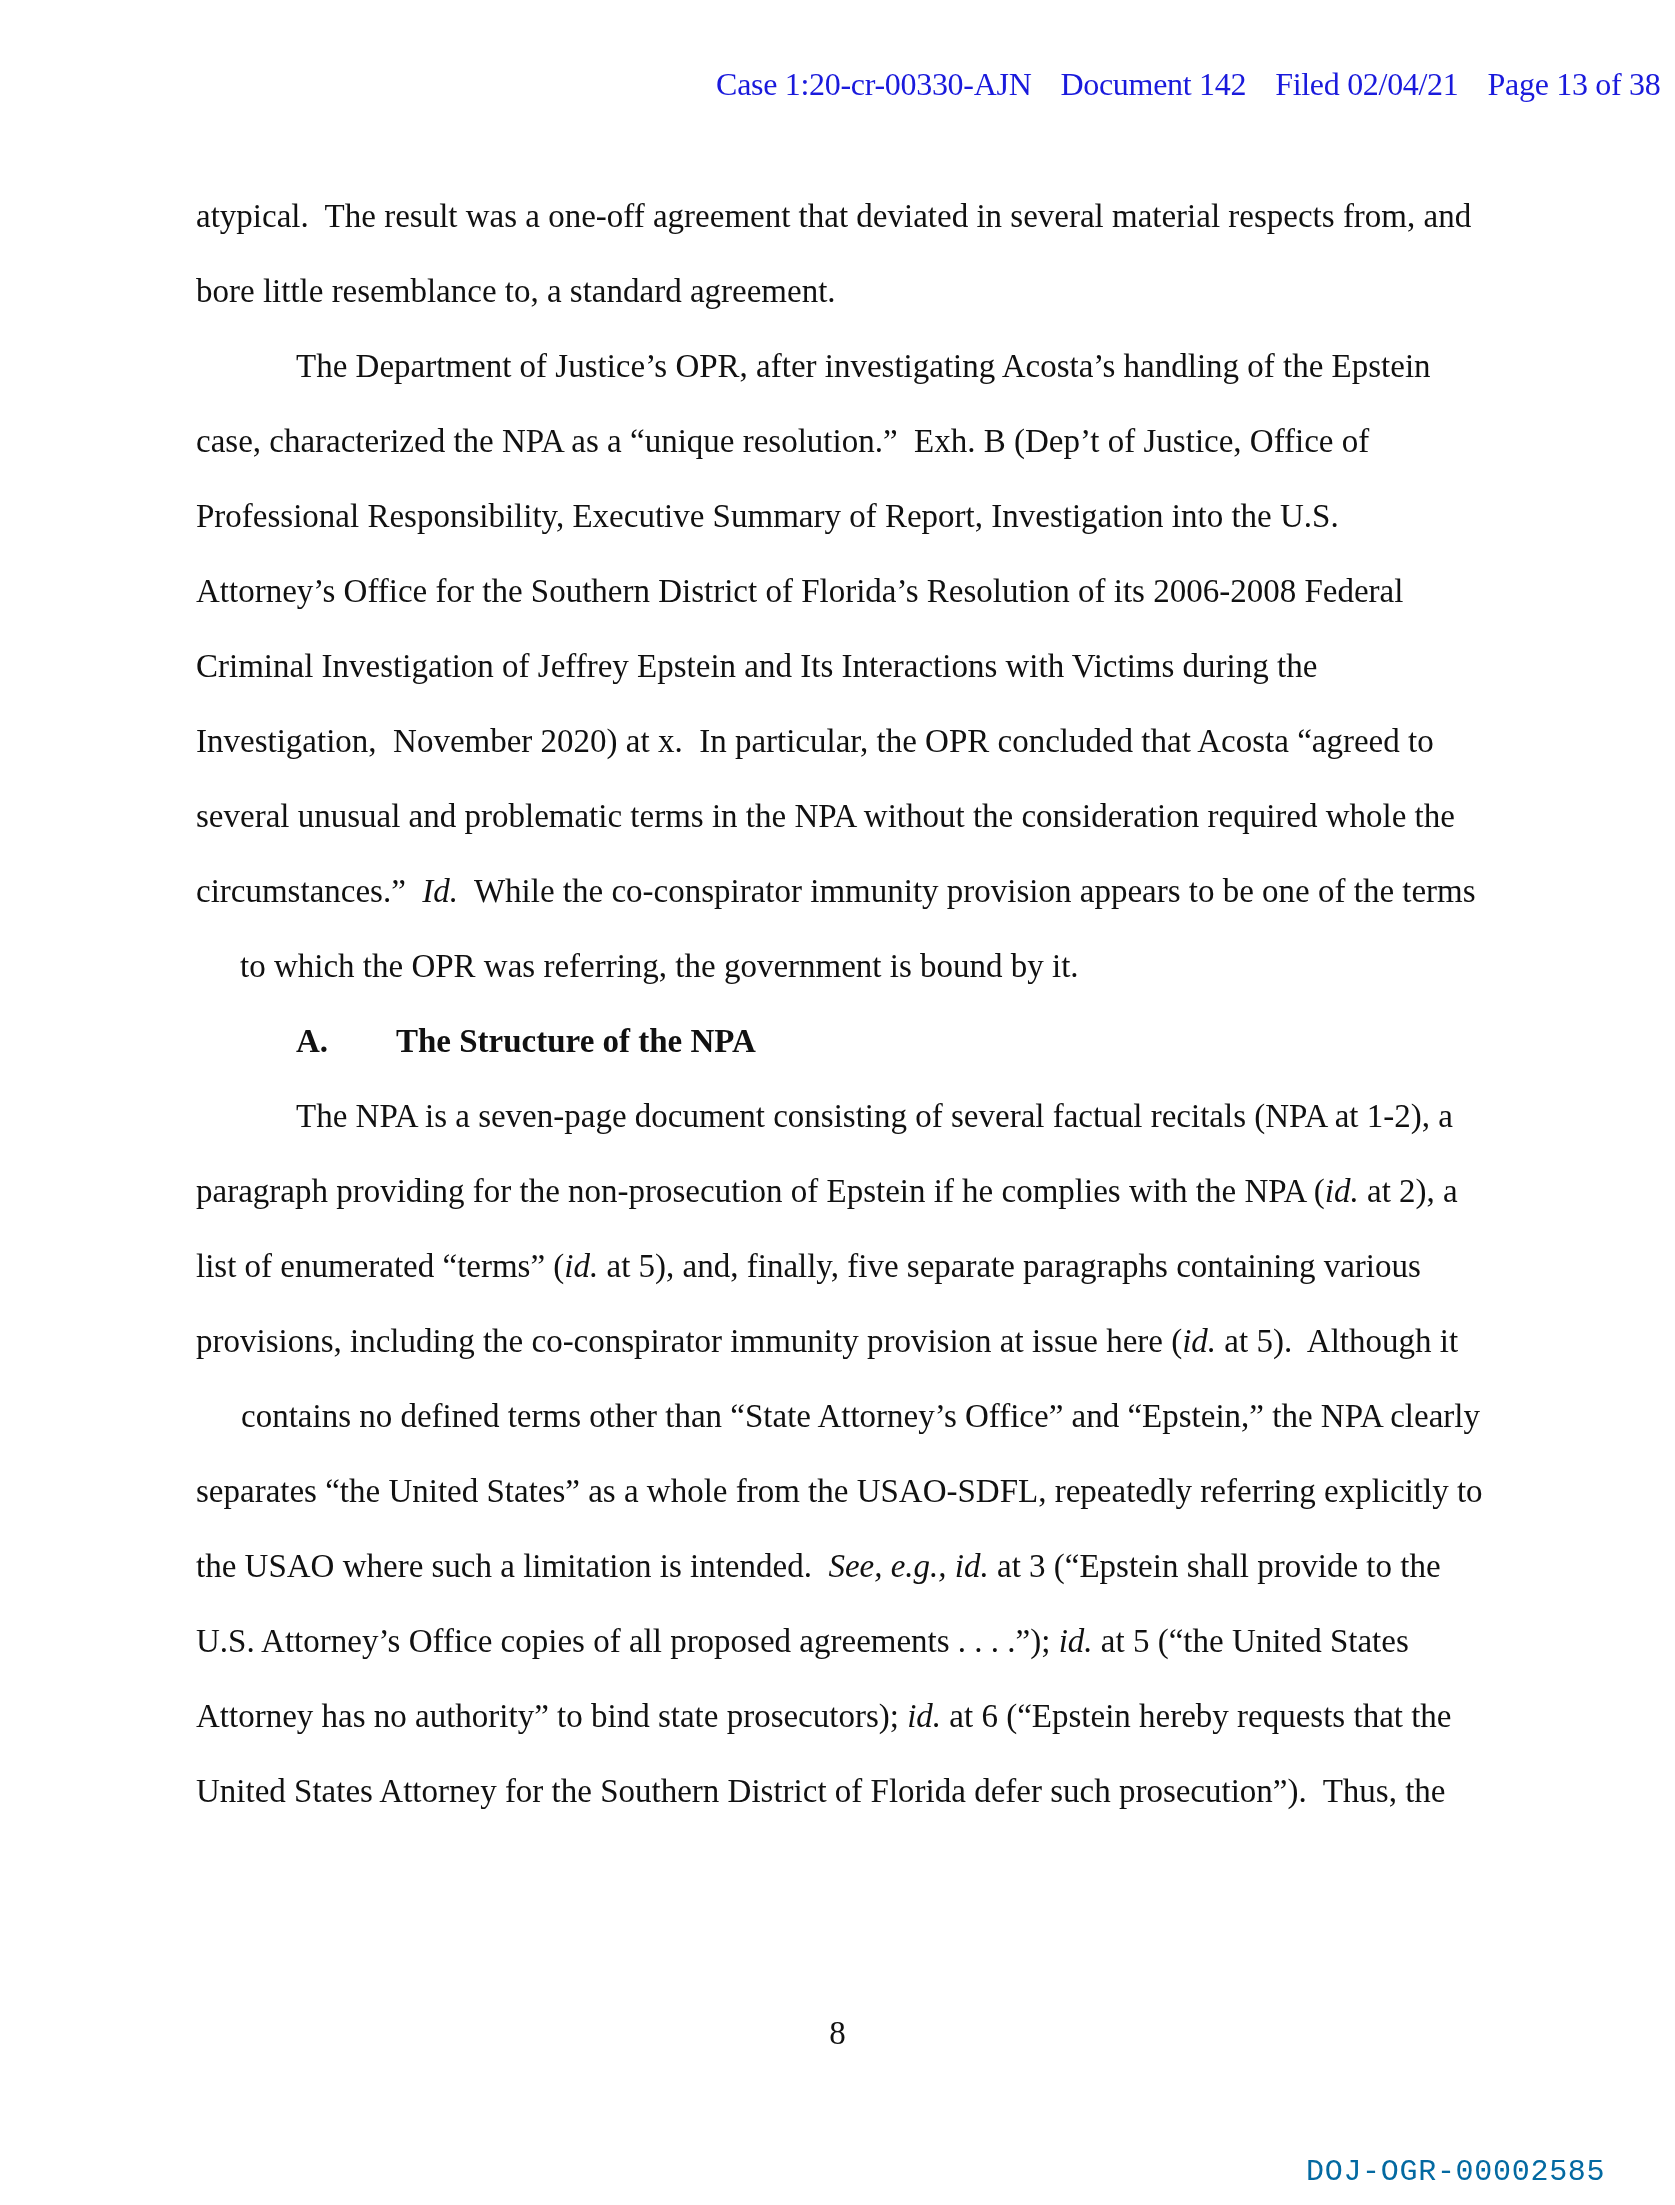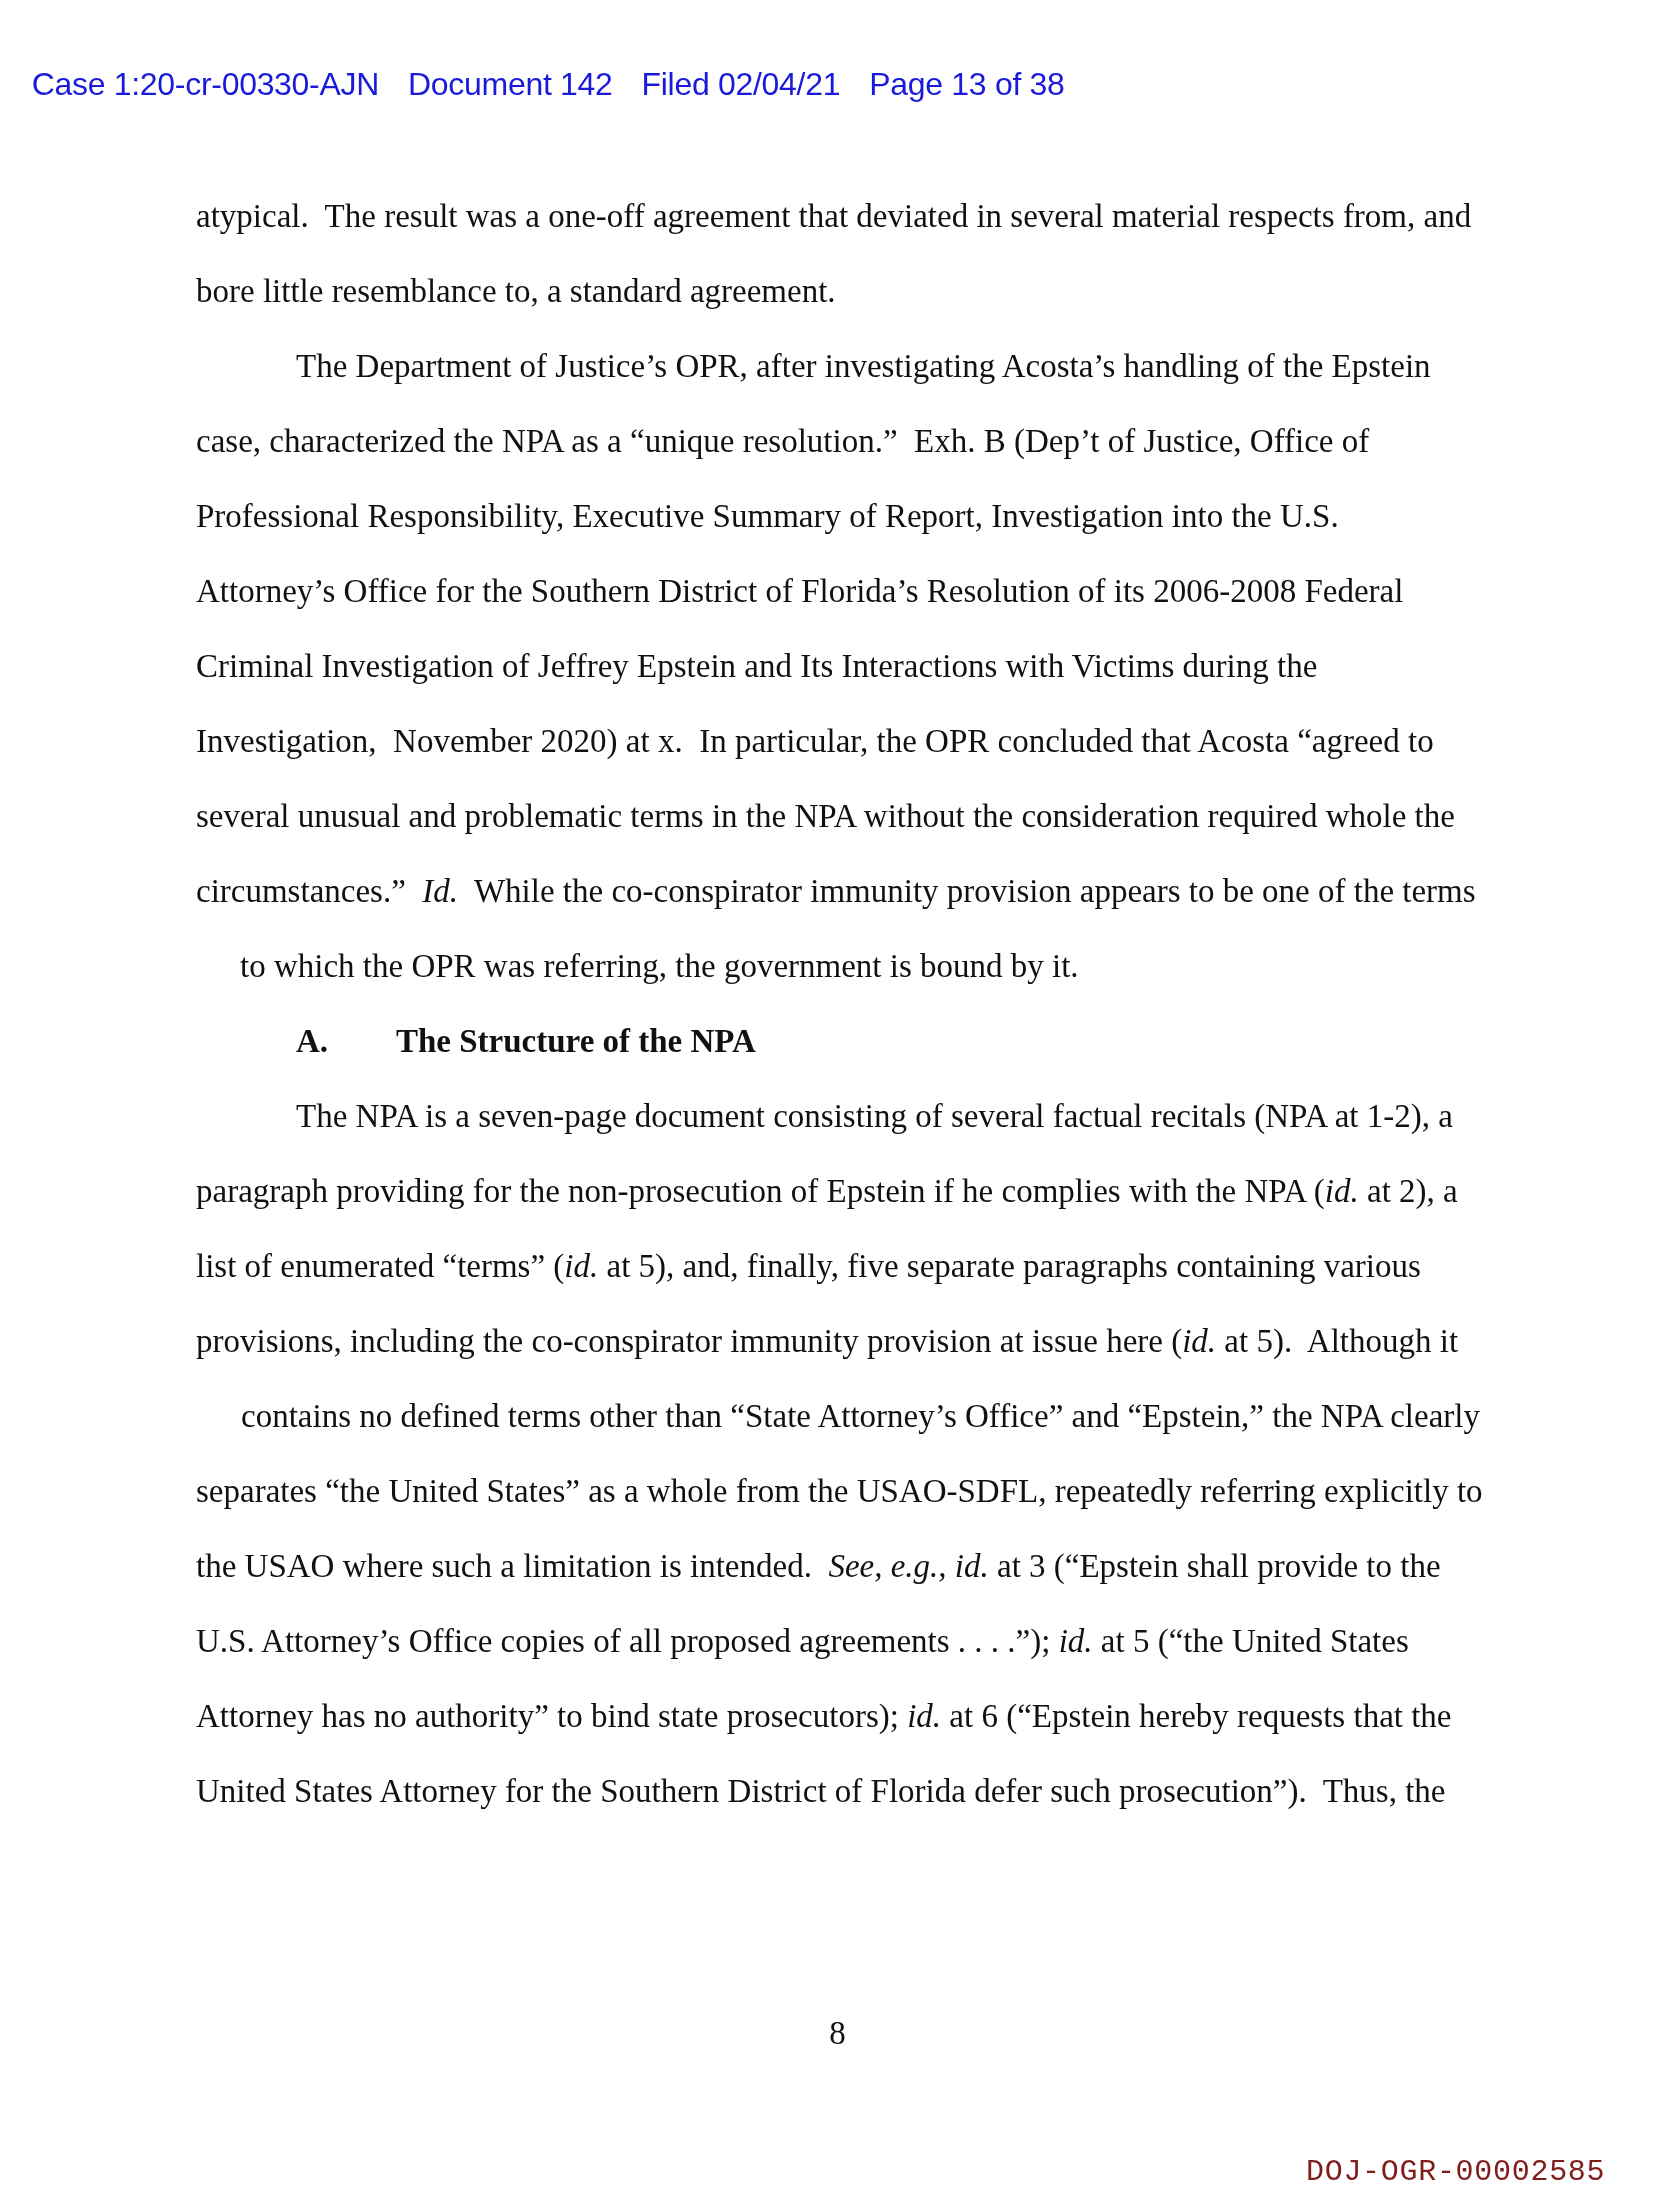--- a/index.html
+++ b/index.html
@@ -1,39 +1,39 @@
 <!DOCTYPE html>
 <html style="font-size:10.5px"><head>
 <meta charset="utf-8">
 <style>
   html, body { margin: 0; padding: 0; background: #ffffff; }
   body { width: 1675px; height: 2205px; position: relative; overflow: hidden; }
   .header {
-    position: absolute; top: 29px; left: 0; width: 1675px; text-align: left;
-    font-family: Liberation Sans, sans-serif; font-size: 32px; color: #1a1adc;
+    position: absolute; top: 29px; left: 0; width: 1675px; text-align: right;
+    font-family: Liberation Serif, serif; font-size: 32px; color: #1a1adc;
     letter-spacing: -0.3px; white-space: pre;
   }
   .header span { margin: 0 14.5px; }
   .body {
     position: absolute; left: 196px; top: 179px; width: 1288px;
     font-family: "Liberation Serif", serif; font-size: 33px; color: #111;
     line-height: 75px;
   }
   .line { white-space: nowrap; height: 75px; }
   .indent { padding-left: 100px; }
   .heading { font-weight: bold; padding-left: 100px; }
   .heading .letter { display: inline-block; width: 100px; }
   i { font-style: italic; }
   .page-num {
     position: absolute; top: 2015px; left: 0; width: 1675px; text-align: center;
     font-family: "Liberation Serif", serif; font-size: 33px; color: #111;
   }
   .bates {
     position: absolute; top: 2155px; left: 1306px;
-    font-family: "Liberation Mono", monospace; font-size: 30px; color: #7f1d1d;
+    font-family: "Liberation Mono", monospace; font-size: 30px; color: #0369a1;
     letter-spacing: 0.7px;
   }
 </style>
 </head>
 <body>
 
 <div class="header">
   <span>Case 1:20-cr-00330-AJN</span><span>Document 142</span><span>Filed 02/04/21</span><span>Page 13 of 38</span>
 </div>
 

